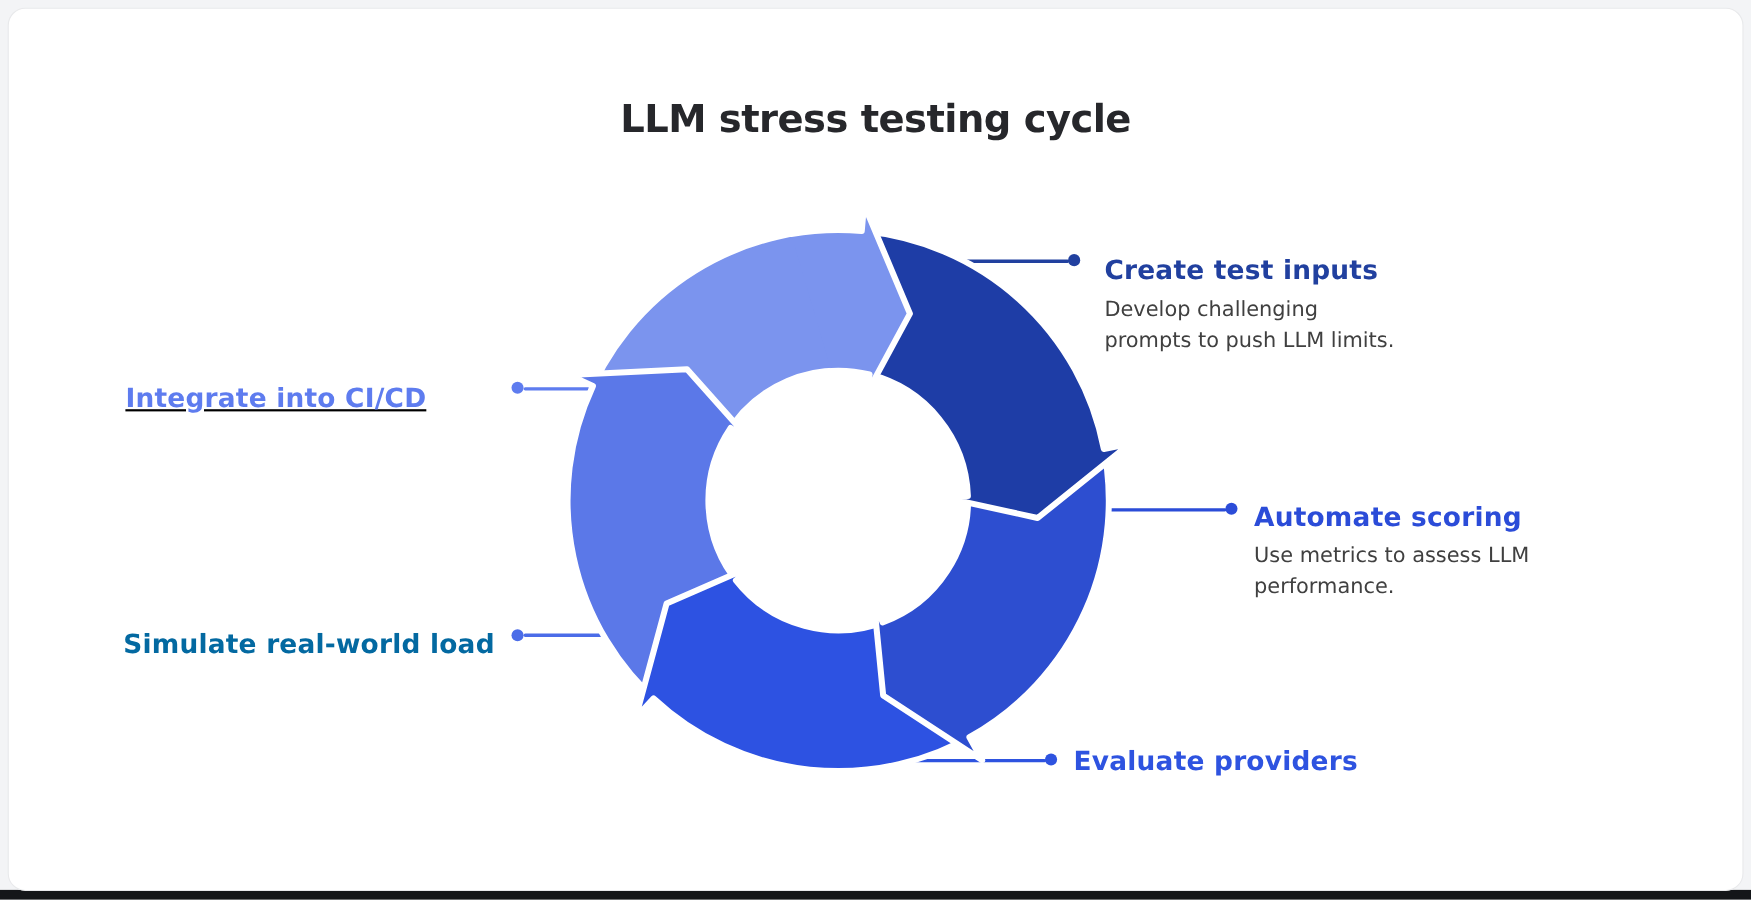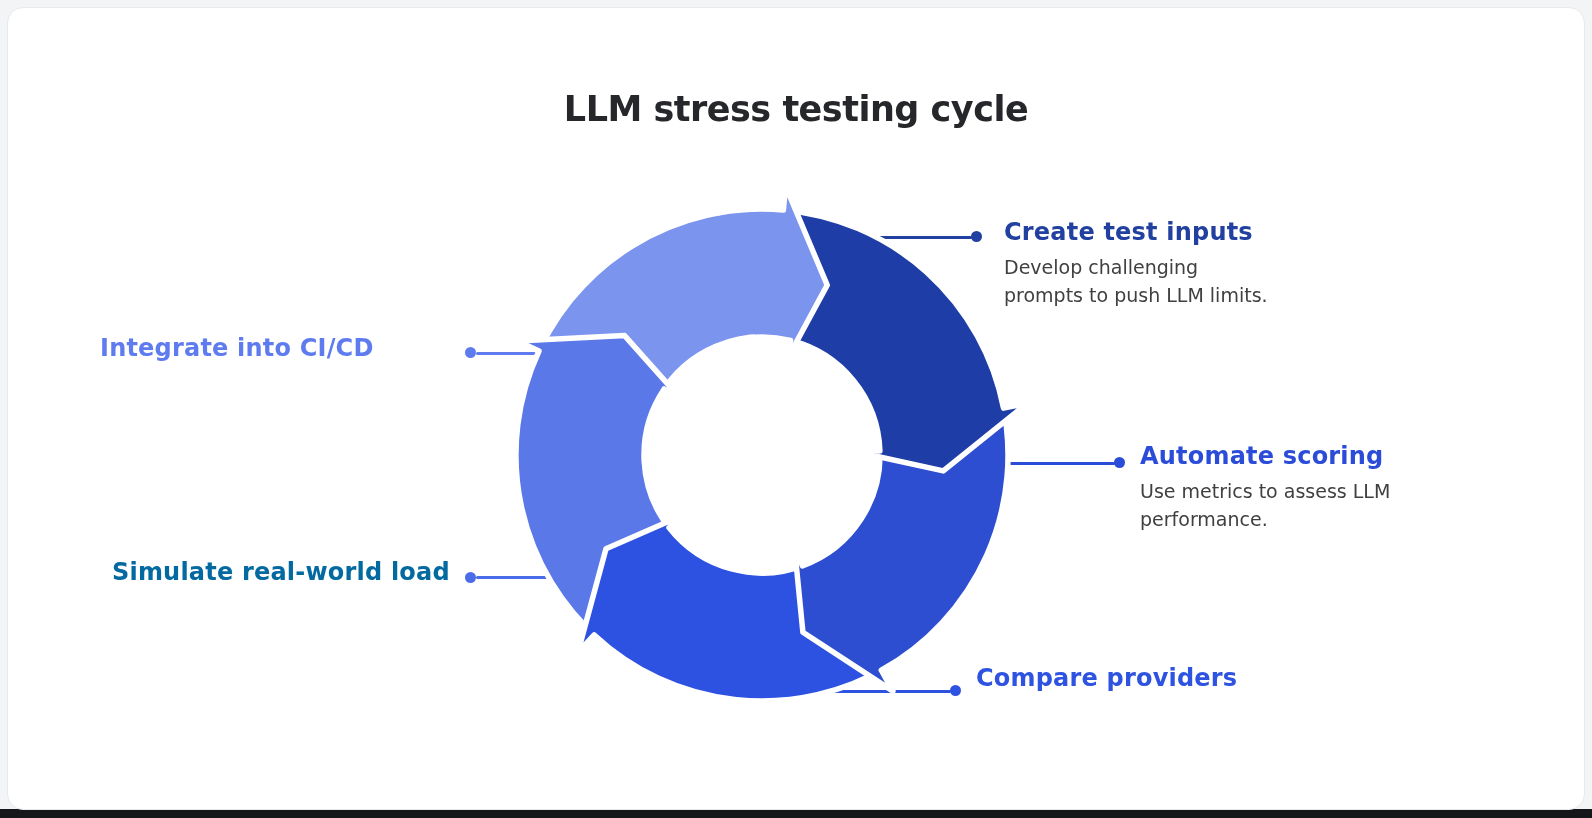--- a/index.html
+++ b/index.html
@@ -15,31 +15,31 @@
     position:absolute;left:7px;top:7px;right:7px;bottom:8px;
     background:#ffffff;border:1px solid #e8e9eb;border-radius:16px;z-index:1;
   }
   .title{
     position:absolute;left:0;right:0;top:66px;text-align:center;
     font-size:35px;font-weight:800;color:#26272b;letter-spacing:-0.5px;z-index:4;
   }
   .cycle-wrap{position:absolute;left:482px;top:175px;width:560px;height:560px;z-index:3;}
   .connector{position:absolute;height:2.5px;border-radius:2px;z-index:2;}
   .dot{position:absolute;width:11px;height:11px;border-radius:50%;z-index:4;}
-  .item{position:absolute;z-index:4;}
+  .item{position:absolute;z-index:4;margin-top:14px;}
   .item h2{
     margin:0 0 7px 0;font-size:24px;font-weight:700;letter-spacing:0.2px;
   }
   .item p{
     margin:0;font-size:19px;line-height:28px;color:#404040;white-space:pre-line;
   }
   .item-create{left:1004px;top:218px;width:310px;}
   .item-automate{left:1140px;top:442px;width:300px;}
   .item-compare{left:976px;top:664px;width:300px;}
-  .item-integrate{left:100px;top:334px;width:370px;}
+  .item-integrate{left:114px;top:334px;width:370px;text-decoration:underline;}
   .item-simulate{left:112px;top:558px;width:340px;}
   .line-create{left:864px;top:236px;width:108px;}
   .line-automate{left:1000px;top:462px;width:115px;}
   .line-compare{left:830px;top:690px;width:121px;}
   .line-integrate{left:476px;top:352px;width:86px;}
   .line-simulate{left:476px;top:576px;width:90px;}
   .dot-create{left:971px;top:231px;}
   .dot-automate{left:1114px;top:457px;}
   .dot-compare{left:950px;top:685px;}
   .dot-integrate{left:465px;top:347px;}
@@ -82,21 +82,21 @@
 prompts to push LLM limits.</p>
 </div>
 
 <div class="item item-automate">
   <h2 style="color: rgb(43, 76, 216);">Automate scoring</h2>
   <p>Use metrics to assess LLM
 performance.</p>
 </div>
 
 <div class="item item-compare">
-  <h2 style="color: rgb(46, 83, 224);">Compare providers</h2>
+  <h2 style="color: rgb(46, 83, 224);">Evaluate providers</h2>
 </div>
 
 <div class="item item-simulate">
   <h2 style="color: #0369a1;">Simulate real-world load</h2>
 </div>
 
 <div class="item item-integrate">
   <h2 style="color: rgb(94, 124, 239);">Integrate into CI/CD</h2>
 </div>
 

